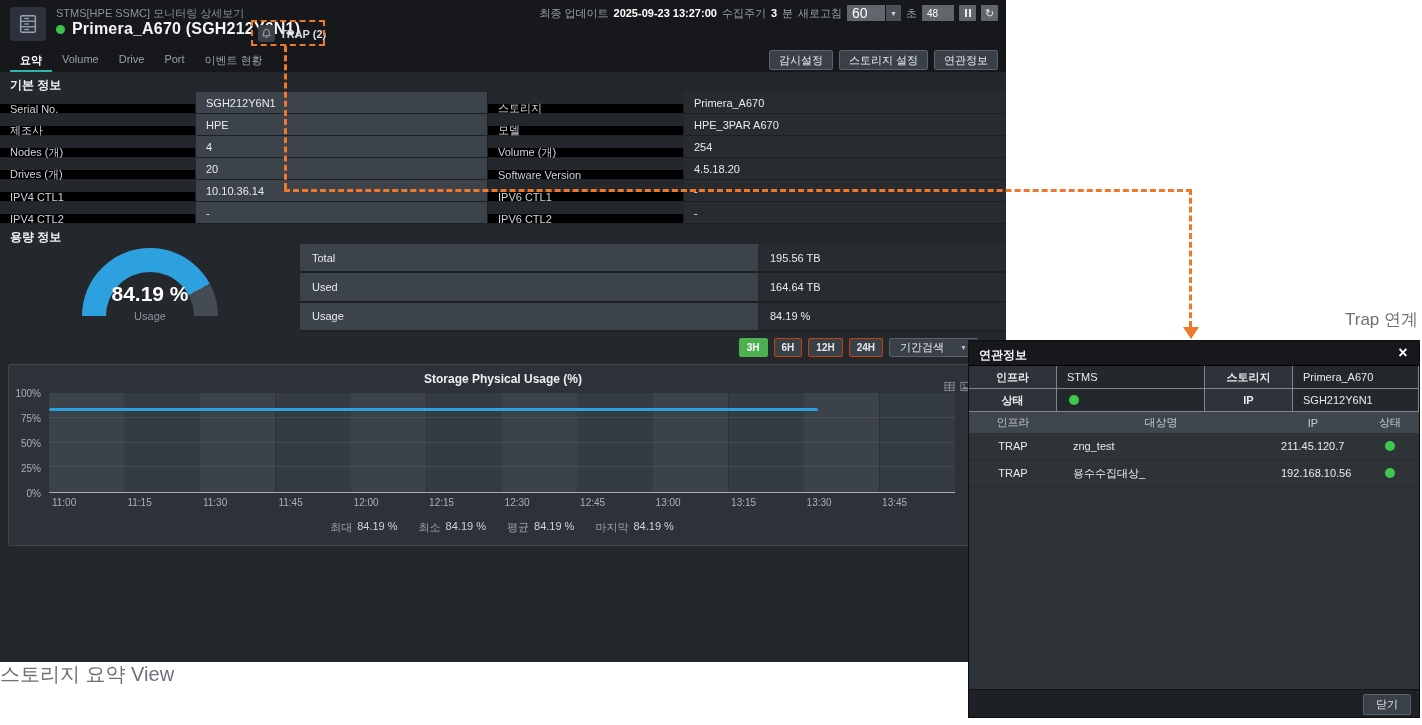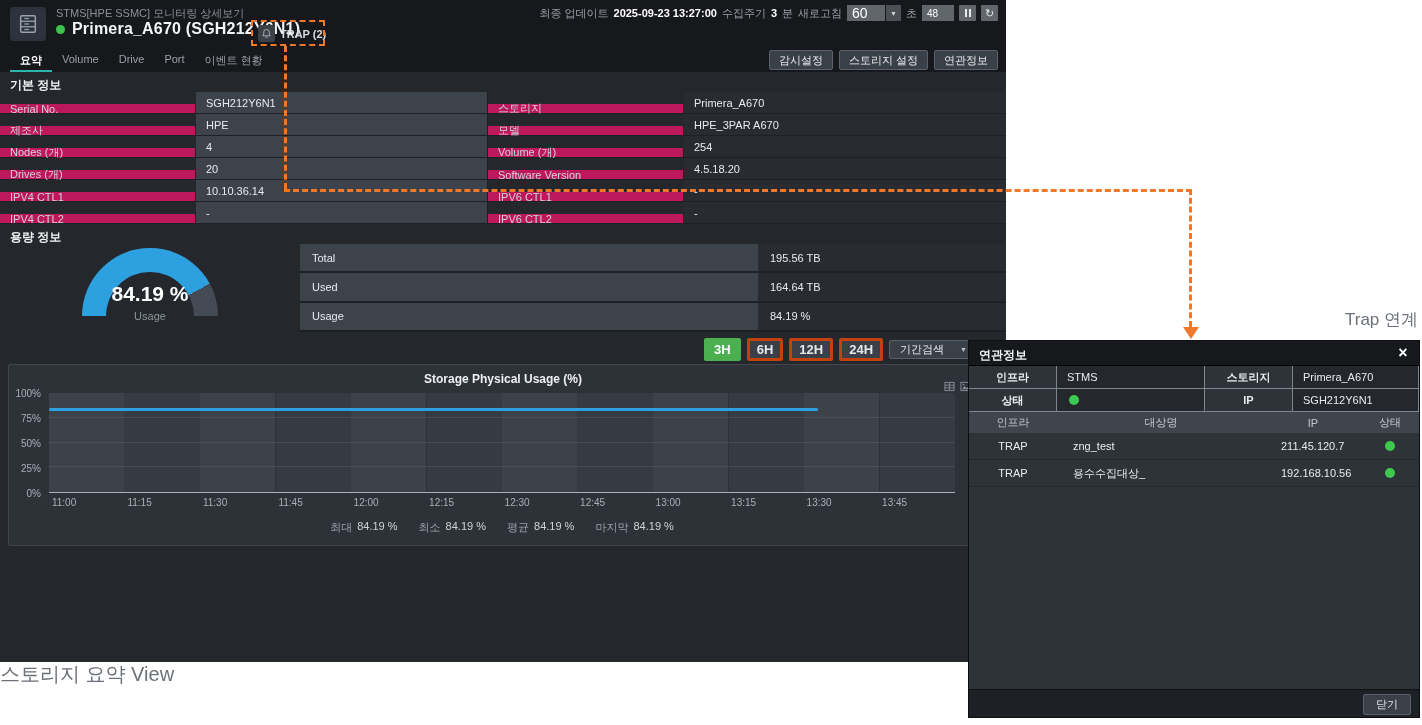--- a/index.html
+++ b/index.html
@@ -48,21 +48,21 @@
     border-radius:2px; padding:2px 9px; line-height:14px; }
 
   .section-header { font-size:12px; font-weight:bold; color:#f0f2f4; padding:5px 10px; }
   .sec-basic { position:absolute; left:0; top:72px; width:100%; height:20px;border-radius:8px; }
   .sec-capacity { position:absolute; left:0; top:224px; width:100%; height:20px; }
 
   .basic-grid { position:absolute; left:0; top:92px; width:100%; height:132px;
     display:grid; grid-template-columns:196px 292px 196px 1fr; grid-auto-rows:22px; }
   .bi-cell { font-size:11px; display:flex; align-items:center; padding-left:10px;
     border-bottom:1px solid #1d2025; border-right:1px solid #1d2025; }
-  .bi-label { background:#be185d; color:#cfd4da;margin-top:12px; }
+  .bi-label { background:#000000; color:#cfd4da;margin-top:12px; }
   .bi-val2  { background:#3c434b; color:#e8ebee; }
   .bi-val4  { background:#282c31; color:#e8ebee; border-right:none; }
 
   .capacity-wrap { position:absolute; left:0; top:244px; width:100%; height:88px; }
   .gauge-area { position:absolute; left:0; top:0; width:300px; height:88px; }
   .gauge { position:absolute; left:82px; top:4px; width:136px; height:68px; overflow:hidden; }
   .gauge-arc { width:136px; height:136px; border-radius:50%; }
   .gauge-hole { position:absolute; left:24px; top:24px; width:88px; height:88px;
     border-radius:50%; background:#24272c; }
   .gauge-value { position:absolute; left:0; top:38px; width:300px; text-align:center;
@@ -70,22 +70,22 @@
   .gauge-label { position:absolute; left:0; top:66px; width:300px; text-align:center;
     font-size:11px; color:#8d949d; }
   .cap-grid { position:absolute; left:300px; top:0; right:0; height:88px;
     display:grid; grid-template-columns:458px 1fr; grid-auto-rows:1fr; }
   .cap-cell { font-size:11px; display:flex; align-items:center; padding-left:12px;
     border-bottom:2px solid #1d2025; }
   .cap-label { background:#3c434b; color:#e8ebee; }
   .cap-val { background:#282c31; color:#e8ebee; }
 
   .range-row { position:absolute; right:28px; top:338px; display:flex; gap:6px; align-items:center; }
-  .range-btn { font-size:13px; font-weight:bold; color:#e6e9ec; background:#394048;
-    border:3px solid #c2410c; border-radius:2px; padding:2px 7px; line-height:13px; }
+  .range-btn { font-size:10px; font-weight:bold; color:#e6e9ec; background:#394048;
+    border:1px solid #c2410c; border-radius:2px; padding:2px 7px; line-height:13px; }
   .range-btn.active { background:#4caf50; border-color:#4caf50; color:#fff; }
   .period-btn { font-size:11px; color:#e6e9ec; background:#394048; border:1px solid #5a616a;
     border-radius:2px; padding:2px 10px; line-height:13px; display:flex; gap:16px; align-items:center; }
   .period-btn .caret { font-size:7px; color:#b9bec4; }
 
   .chart-panel { position:absolute; left:8px; top:364px; width:990px; height:182px;
     background:#2d3238; border:1px solid #41464d; border-radius:2px; }
   .chart-title { position:absolute; left:0; top:7px; width:100%; text-align:center;
     font-size:12px; font-weight:bold; color:#eef0f3; }
   .chart-icons { position:absolute; right:10px; top:16px; display:flex; gap:5px; }

